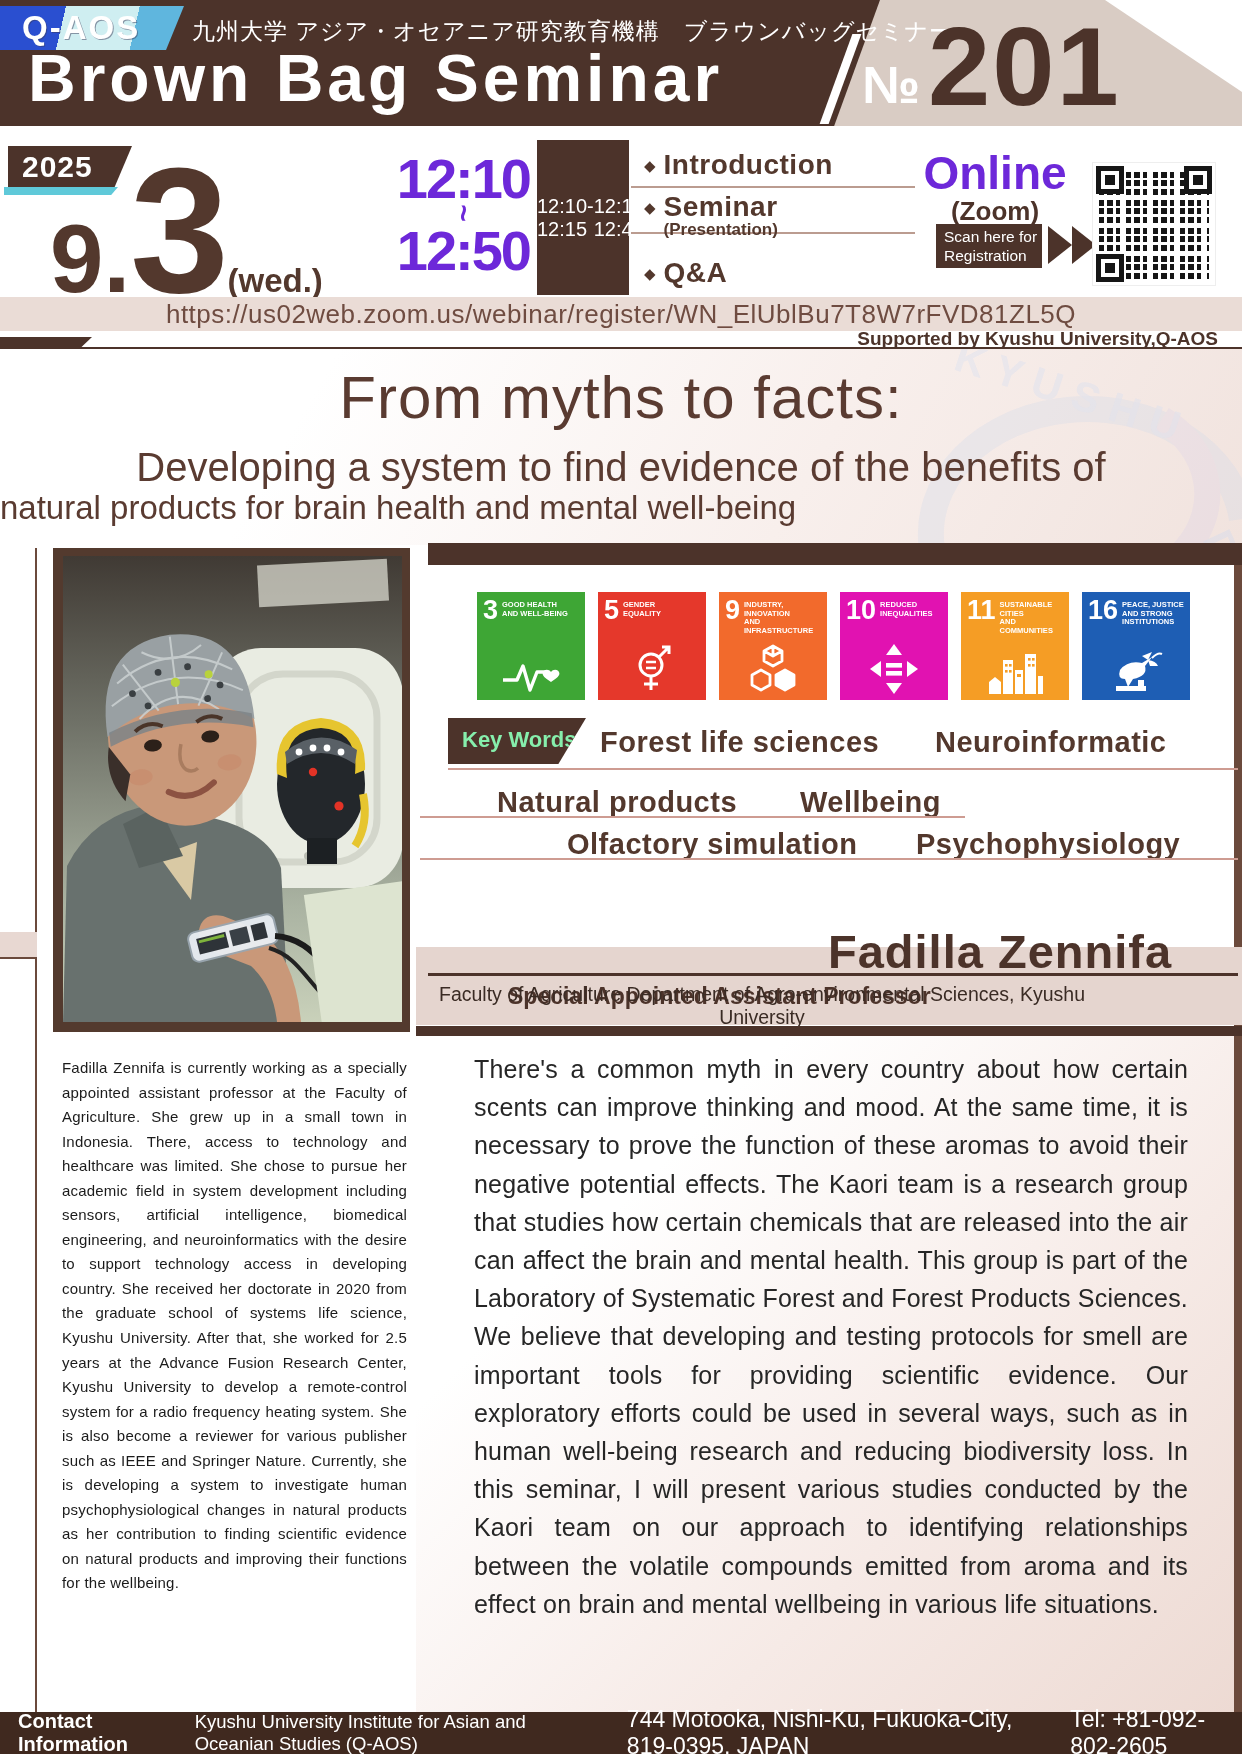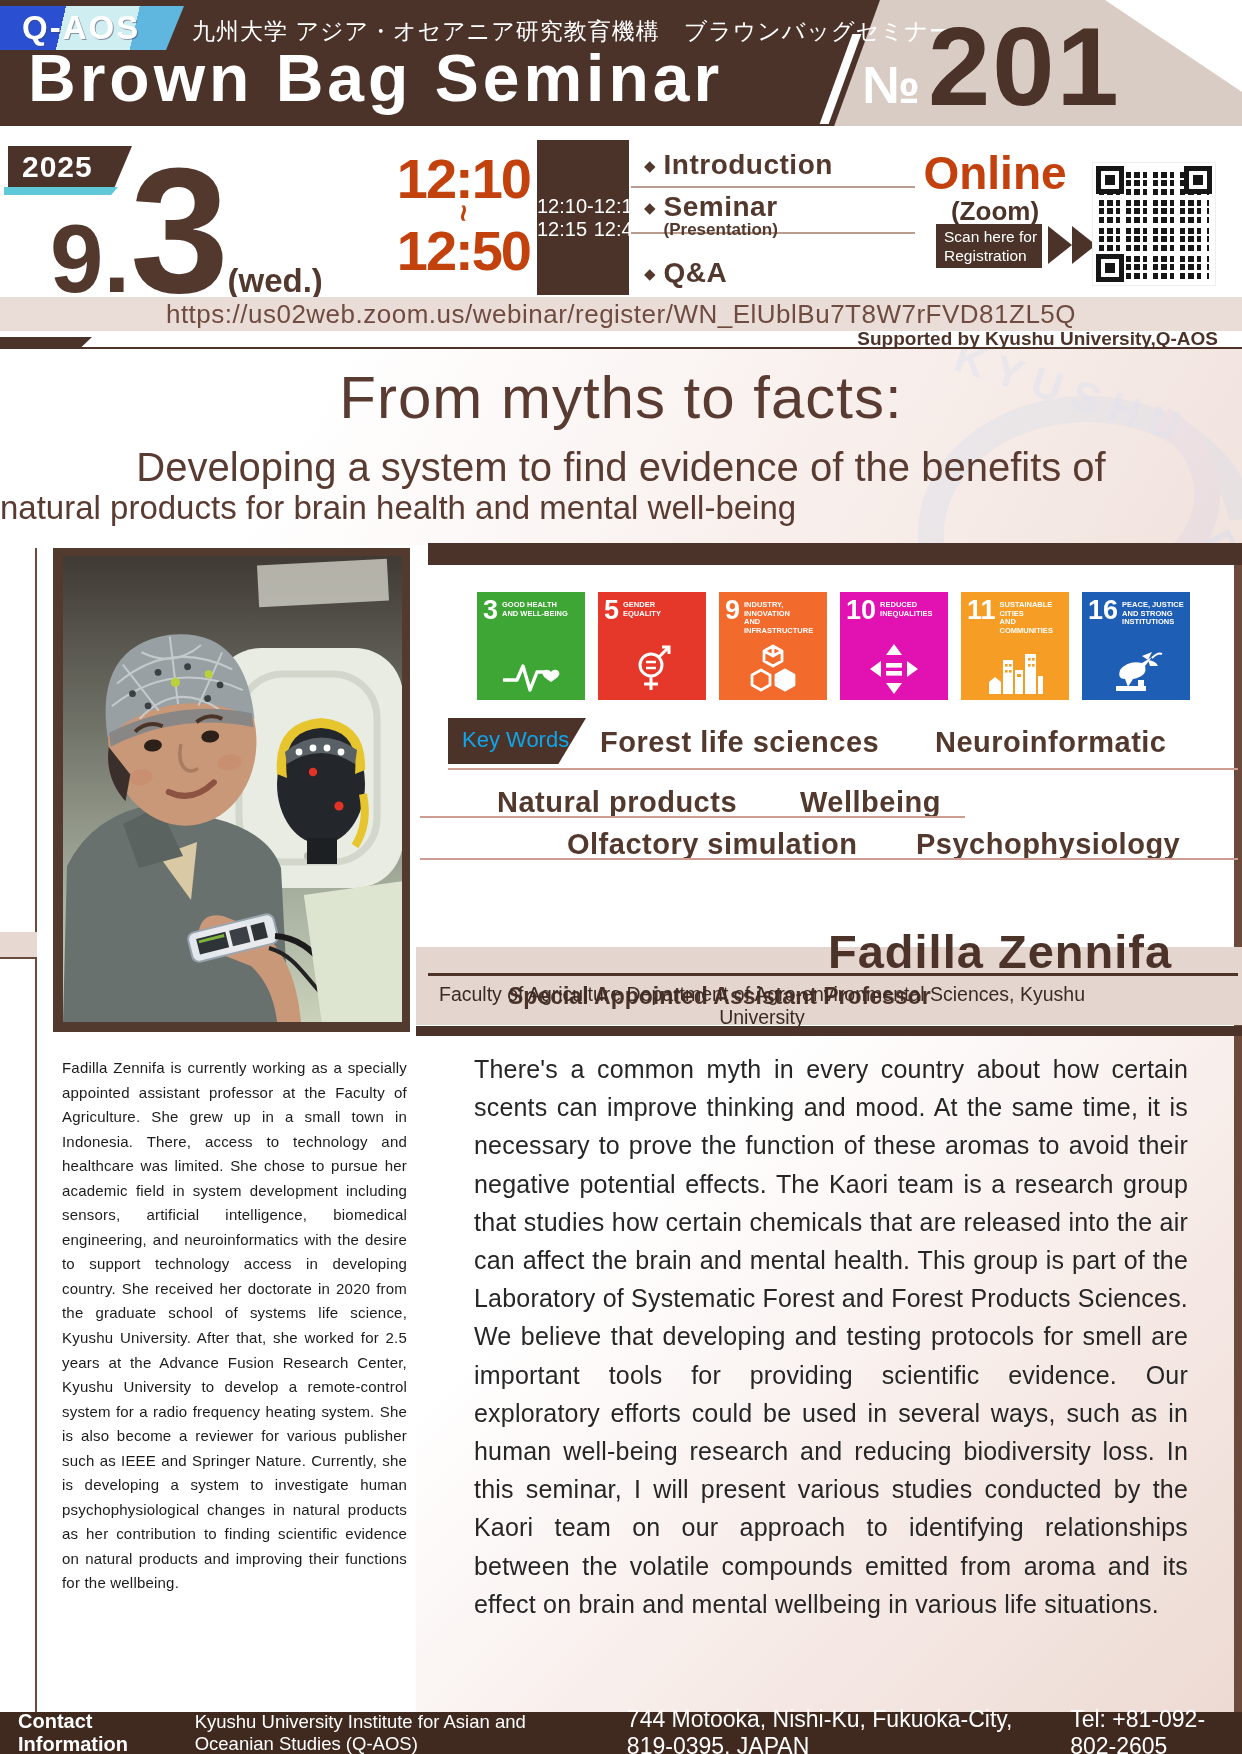--- a/index.html
+++ b/index.html
@@ -25,34 +25,34 @@
 
   
   .year-badge{left:8px;top:146px;width:124px;height:41px;background:#4C332A;
       clip-path:polygon(0 0,100% 0,86% 100%,0 100%);}
   .year-badge span{position:absolute;left:14px;top:4px;color:#fff;font-size:30px;font-weight:bold;letter-spacing:1px;}
   .cyan-bar{left:4px;top:187px;width:114px;height:8px;background:#5FC9D9;clip-path:polygon(0 0,100% 0,94% 100%,0 100%);}
   .date-big{left:50px;top:128px;color:#53382D;white-space:nowrap;}
   .date-big .m{font-size:96px;font-weight:bold;}
   .date-big .d{font-size:178px;font-weight:bold;letter-spacing:-6px;}
   .date-big .w{font-size:33px;font-weight:bold;letter-spacing:0;}
-  .time-col{left:395px;top:140px;width:135px;text-align:right;color:#c2410c;}
+  .time-col{left:395px;top:140px;width:135px;text-align:right;color:#6d28d9;}
   .time-start{position:absolute;right:0;top:6px;font-size:56px;font-weight:bold;letter-spacing:-2px;}
   .time-tilde{position:absolute;right:58px;top:56px;font-size:30px;font-weight:bold;transform:rotate(90deg);}
   .time-end{position:absolute;right:0;top:78px;font-size:56px;font-weight:bold;letter-spacing:-2px;}
   .sched-box{left:537px;top:140px;width:92px;height:156px;background:#4C332A;display:flex;flex-direction:row;}
   .sched-box .srow{flex:1;display:flex;align-items:center;justify-content:center;color:#fff;font-size:20px;}
   .sched-box .srow:nth-child(1){border-bottom:1px solid #fff;}
   .sched-box .srow:nth-child(2){border-bottom:1px solid #fff;}
   .agenda-line{height:2px;background:#BB9C90;}
   .agenda-item{color:#53382D;display:flex;align-items:flex-start;}
   .agenda-item .dia{font-size:15px;margin-top:7px;margin-right:8px;}
   .agenda-item .lbl{font-size:28px;font-weight:bold;letter-spacing:.5px;line-height:30px;}
   .agenda-item .sub{font-size:17px;font-weight:bold;display:block;margin-top:-2px;}
-  .online-title{left:922px;top:146px;width:146px;text-align:center;color:#c2410c;font-size:46px;font-weight:bold;}
+  .online-title{left:922px;top:146px;width:146px;text-align:center;color:#6d28d9;font-size:46px;font-weight:bold;}
   .online-sub{left:922px;top:196px;width:146px;text-align:center;color:#4C332A;font-size:26px;font-weight:bold;}
   .scan-box{left:936px;top:224px;width:106px;height:44px;background:#4C332A;color:#fff;
       font-size:15.5px;line-height:19px;padding:3px 0 0 8px;box-sizing:border-box;}
   .arrow{width:0;height:0;border-top:19px solid transparent;border-bottom:19px solid transparent;
       border-left:24px solid #4C332A;}
   .qr{left:1092px;top:162px;width:122px;height:122px;background:#fff;border:1px solid #eee;}
   .qr-noise{position:absolute;inset:6px;
       background:repeating-linear-gradient(90deg,#161616 0 5px,#fff 5px 8px,#161616 8px 14px,#fff 14px 17px,#161616 17px 21px,#fff 21px 27px);
       -webkit-mask:repeating-linear-gradient(0deg,#000 0 6px,transparent 6px 9px,#000 9px 15px,transparent 15px 17px,#000 17px 23px,transparent 23px 28px);
       mask:repeating-linear-gradient(0deg,#000 0 6px,transparent 6px 9px,#000 9px 15px,transparent 15px 17px,#000 17px 23px,transparent 23px 28px);}
@@ -90,21 +90,21 @@
   .right-vline{left:1234px;top:565px;width:8px;height:1147px;background:#6b4a3c;}
 
   .sdg-tile{top:592px;width:108px;height:108px;color:#fff;}
   .sdg-head{display:flex;align-items:flex-start;padding:6px 4px 0 6px;}
   .sdg-num{font-size:27px;font-weight:bold;line-height:25px;margin-right:4px;}
   .sdg-lines{font-size:7.5px;font-weight:bold;line-height:8.5px;letter-spacing:0;padding-top:3px;}
   .sdg-icon{position:absolute;left:0;bottom:4px;width:100%;display:flex;justify-content:center;}
 
   .kw-label{left:448px;top:718px;width:138px;height:46px;background:#4C332A;
       clip-path:polygon(0 0,100% 0,80% 100%,0 100%);}
-  .kw-label span{position:absolute;left:14px;top:9px;color:#0ea5e9;font-size:22px;font-weight:normal;}
+  .kw-label span{position:absolute;left:14px;top:9px;color:#86efac;font-size:22px;font-weight:bold;}
   .kw{color:#53382D;font-size:29px;font-weight:bold;letter-spacing:.5px;white-space:nowrap;}
   .kw-line{height:2px;background:#CE9C92;}
 
   .speaker-band{left:416px;top:947px;width:826px;height:78px;background:#E5D5CF;}
   .speaker-title{left:508px;top:942px;color:#4C332A;font-size:23px;font-weight:bold;margin-top:41px;}
   .speaker-name{left:828px;top:924px;color:#4C332A;font-size:47px;font-weight:bold;letter-spacing:1px;}
   .speaker-line{left:428px;top:973px;width:810px;height:3px;background:#4C332A;}
   .speaker-aff{left:416px;top:983px;width:692px;text-align:center;color:#3a2b24;font-size:19.5px;}
   .rp-bottombar{left:416px;top:1026px;width:826px;height:10px;background:#4C332A;}
 

